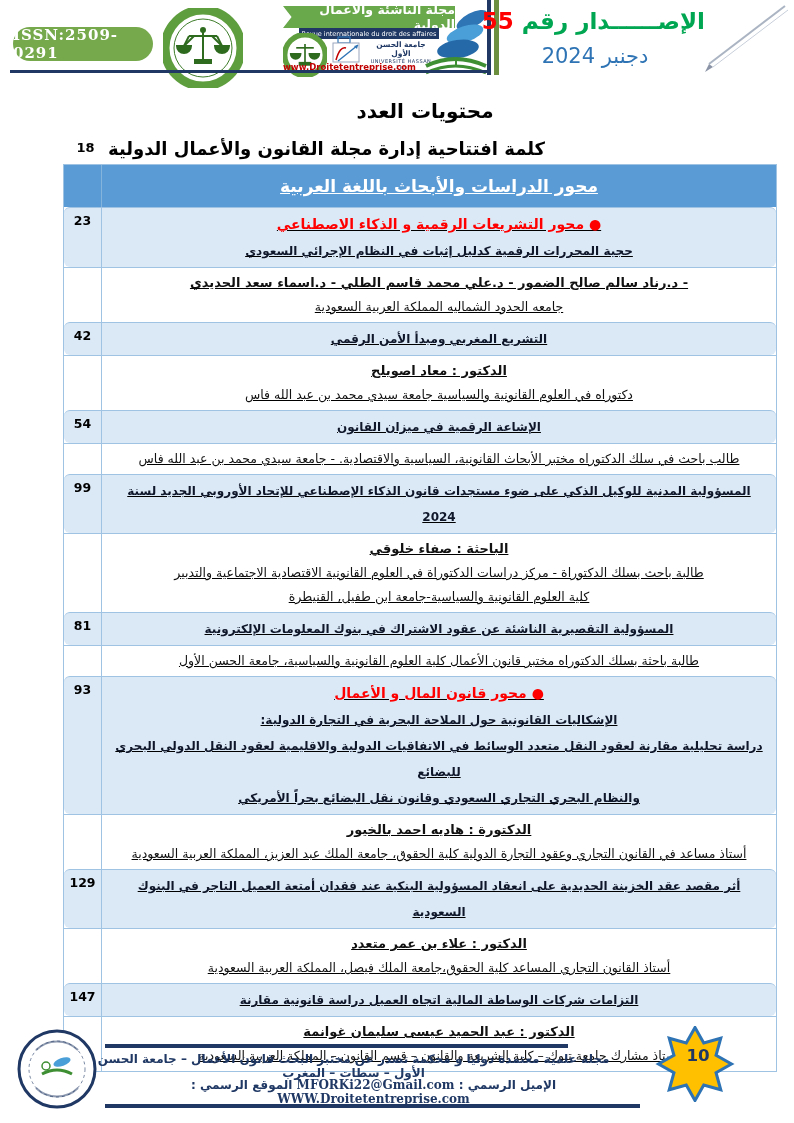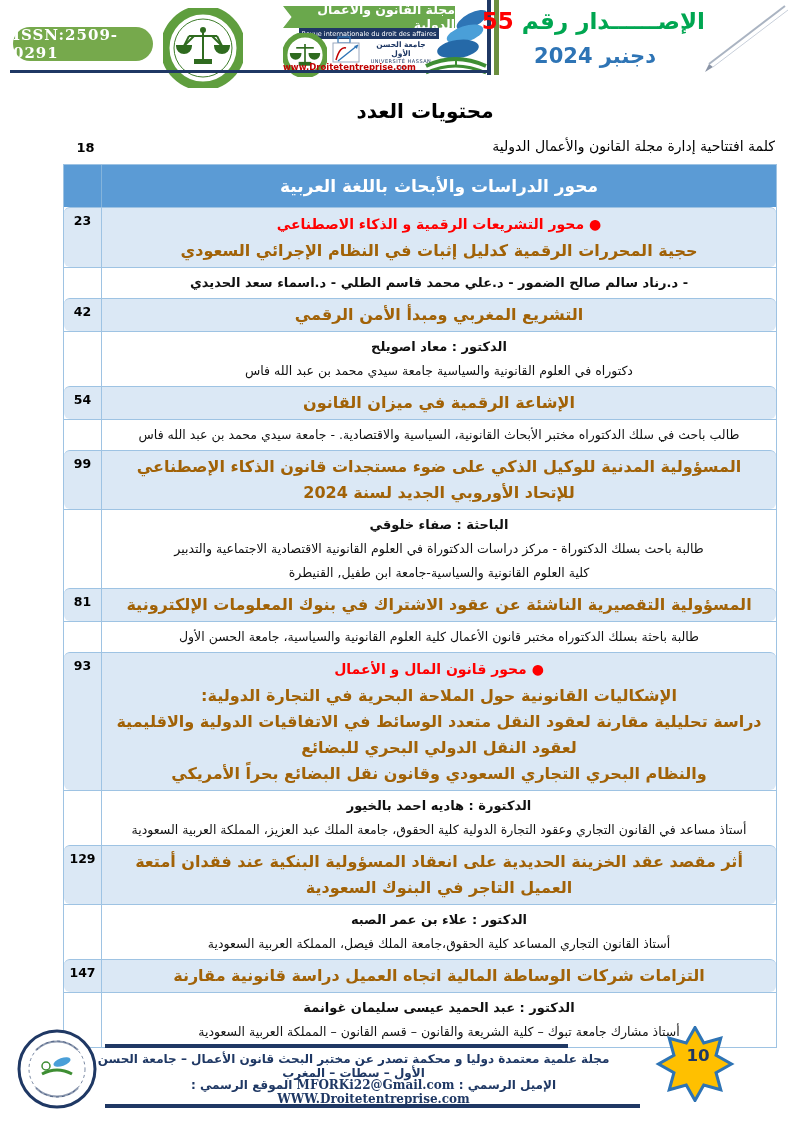--- a/index.html
+++ b/index.html
@@ -24,43 +24,43 @@
   .univ-txt .f{font-size:5px;letter-spacing:.5px;}
   .hdr-url{position:absolute;left:283px;top:62px;width:130px;color:#c00000;font-weight:bold;font-size:8.5px;text-align:left;}
   .bird-logo{position:absolute;left:420px;top:4px;width:72px;height:76px;}
   .vbar-navy{position:absolute;left:487px;top:0;width:4px;height:75px;background:#1f3864;}
   .vbar-green{position:absolute;left:494px;top:0;width:5px;height:75px;background:#6b8f3e;}
   .hdr-rule{position:absolute;left:10px;top:70px;width:477px;height:3px;background:#1f3864;}
   .issue-line{position:absolute;left:505px;top:8px;width:200px;direction:rtl;text-align:center;
     color:#00a651;font-weight:bold;font-size:23px;white-space:nowrap;}
   .issue-line .num{color:#ff0000;}
   .issue-date{position:absolute;left:505px;top:44px;width:180px;direction:rtl;text-align:center;
-    color:#2e74b5;font-weight:bold;font-size:21px;}
+    color:#2e74b5;font-weight:normal;font-size:21px;}
   .pen{position:absolute;left:695px;top:2px;width:95px;height:72px;}
 
   
   .doc-title{position:absolute;left:0;top:99px;width:794px;text-align:center;font-weight:bold;font-size:20px;color:#000;direction:rtl;padding-left:28px;}
 
   
   .preface{position:absolute;left:63px;top:138px;width:712px;display:flex;}
   .preface .pg{width:45px;font-weight:bold;font-size:13px;text-align:center;padding-top:2px;}
-  .preface .tt{flex:1;direction:rtl;text-align:right;font-weight:normal;font-size:14px;}
+  .preface .tt{flex:1;direction:rtl;text-align:left;font-weight:bold;font-size:18px;}
 
   
   .toc{position:absolute;left:63px;top:164px;width:712px;border:1px solid #9ec3e3;border-top:none;}
   .toc-head{display:flex;background:#5b9bd5;height:42px;border-top:1px solid #9ec3e3;}
   .toc-head .cell-page{border-right:1px solid #84b4dc;}
   .toc-head .cell-content{color:#fff;font-weight:bold;font-size:17px;display:flex;align-items:center;justify-content:center;}
   .trow{display:flex;border-top:1px solid #9ec3e3;}
   .trow.title{background:#dbe8f5;border-radius:6px;}
   .trow.authors{background:#fff;}
   .cell-page{width:37px;flex:none;border-right:1px solid #9ec3e3;display:flex;justify-content:center;
     font-weight:bold;font-size:12.5px;padding-top:5px;color:#000;}
-  .cell-content{flex:1;direction:rtl;text-align:center;padding:3px 10px;}
-  .trow.title .line{font-weight:bold;font-size:16px;line-height:26px;color:#a16207;}
+  .cell-content{flex:1;direction:rtl;text-align:center;padding:3px 10px;text-decoration:underline;}
+  .trow.title .line{font-weight:bold;font-size:12px;line-height:26px;color:#0f172a;}
   .trow .category{color:#ff0000;font-weight:bold;font-size:14px;line-height:27px;}
   .trow.authors .line{font-size:12.5px;line-height:24px;color:#111;}
   .trow.authors .line.bold{font-weight:bold;font-size:13px;}
 
   
   .stamp{position:absolute;left:16px;top:1028px;width:82px;height:82px;}
   .f-line-top{position:absolute;left:105px;top:1044px;width:463px;height:4px;background:#1f3864;}
   .f-line-bot{position:absolute;left:105px;top:1104px;width:535px;height:4px;background:#1f3864;}
   .f-text1{position:absolute;left:81px;top:1052px;width:545px;direction:rtl;text-align:center;
     color:#1f3864;font-weight:bold;font-size:12px;}
@@ -88,21 +88,21 @@
         <line x1="26" y1="28" x2="21" y2="38"></line>
           <line x1="31" y1="28" x2="21" y2="38"></line>
         <line x1="54" y1="28" x2="59" y2="38"></line>
           <line x1="49" y1="28" x2="59" y2="38"></line>
         <path d="M14,38 A7,7 0 0 0 28,38 Z"></path>
         <path d="M52,38 A7,7 0 0 0 66,38 Z"></path>
         <rect x="32" y="52" width="16" height="3"></rect>
       </g>
     </svg>
 
-    <div class="ribbon">مجلة القانون والأعمال الدولية</div>
+    <div class="ribbon">مجلة الناشئة والأعمال الدولية</div>
     <div class="ribbon-sub">Revue internationale du droit des affaires</div>
 
     <svg class="mini-logo" viewBox="0 0 80 80">
       <circle cx="40" cy="40" r="37" fill="#fff" stroke="#5f9e3e" stroke-width="10"></circle>
       <g stroke="#2f6b1f" stroke-width="3" fill="#2f6b1f">
         <line x1="40" y1="20" x2="40" y2="54"></line>
         <line x1="24" y1="27" x2="56" y2="27"></line>
         <path d="M14,38 A9,9 0 0 0 32,38 Z"></path>
         <path d="M48,38 A9,9 0 0 0 66,38 Z"></path>
         <rect x="30" y="54" width="20" height="4"></rect>
@@ -167,20 +167,21 @@
           <div class="cell-page">23</div>
           <div class="cell-content">
             <div class="category">●  محور التشريعات الرقمية و الذكاء الاصطناعي</div>
             <div class="line">حجية المحررات الرقمية كدليل إثبات في النظام الإجرائي السعودي</div>
           </div>
         </div>
         <div class="trow authors">
           <div class="cell-page"></div>
           <div class="cell-content">
             <div class="line bold">-    د.رناد سالم صالح الضمور - د.علي محمد قاسم الطلي -  د.اسماء سعد الحديدي</div>
+            <div class="line">جامعه الحدود الشماليه المملكة العربية السعودية</div>
           </div>
         </div>
         <div class="trow title">
           <div class="cell-page">42</div>
           <div class="cell-content">
             <div class="line">التشريع المغربي ومبدأ الأمن الرقمي</div>
           </div>
         </div>
         <div class="trow authors">
           <div class="cell-page"></div>
@@ -245,21 +246,21 @@
         </div>
         <div class="trow title">
           <div class="cell-page">129</div>
           <div class="cell-content">
             <div class="line">أثر مقصد عقد الخزينة الحديدية على انعقاد المسؤولية البنكية عند فقدان أمتعة العميل التاجر في البنوك السعودية</div>
           </div>
         </div>
         <div class="trow authors">
           <div class="cell-page"></div>
           <div class="cell-content">
-            <div class="line bold">الدكتور :  علاء بن عمر الصبه</div>
+            <div class="line bold">الدكتور :  علاء بن عمر متعدد</div>
             <div class="line">أستاذ القانون التجاري المساعد كلية الحقوق،جامعة الملك فيصل، المملكة العربية السعودية</div>
           </div>
         </div>
         <div class="trow title">
           <div class="cell-page">147</div>
           <div class="cell-content">
             <div class="line">التزامات شركات الوساطة المالية اتجاه العميل دراسة قانونية مقارنة</div>
           </div>
         </div>
         <div class="trow authors">

